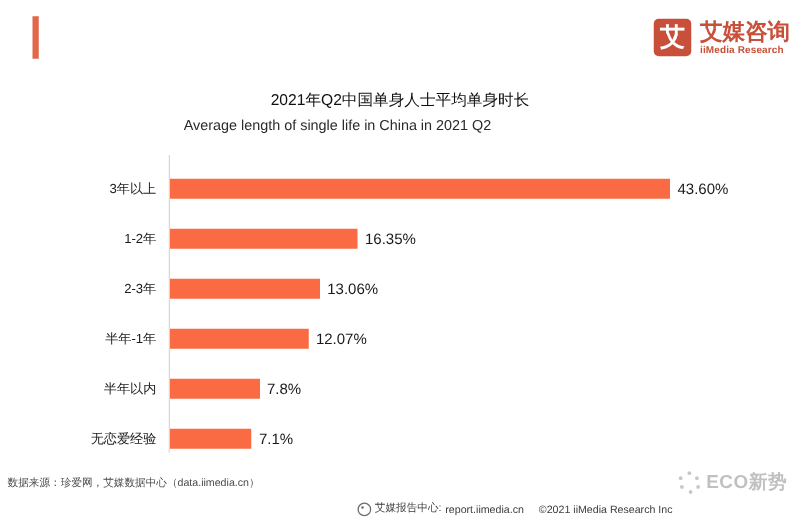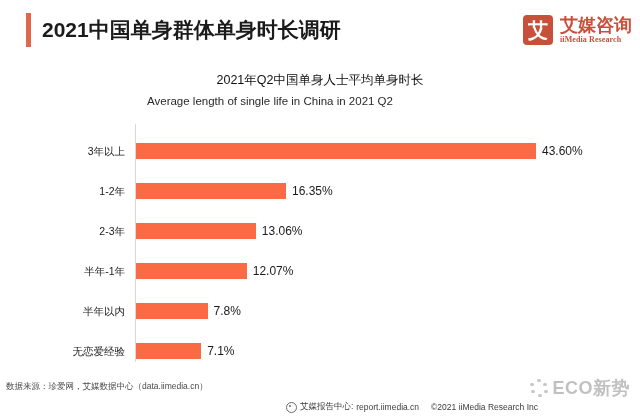--- a/index.html
+++ b/index.html
@@ -64,21 +64,20 @@
     display: flex;
     align-items: center;
     justify-content: center;
     line-height: 1;
   }
   .brand-text {
     margin-left: 7px;
     display: flex;
     flex-direction: column;
     justify-content: center;
-    font-family: Liberation Serif, serif;
   }
   .brand-cn {
     font-size: 18px;
     font-weight: bold;
     color: #c8503a;
     line-height: 19px;
     white-space: nowrap;
   }
   .brand-en {
     font-size: 8px;
@@ -193,21 +192,21 @@
     border-radius: 50%;
     background: #9a9a9a;
   }
   .eco-dots i:nth-child(1) { left: 7px;  top: 0px; }
   .eco-dots i:nth-child(2) { left: 13px; top: 4px; }
   .eco-dots i:nth-child(3) { left: 14px; top: 11px; }
   .eco-dots i:nth-child(4) { left: 8px;  top: 15px; }
   .eco-dots i:nth-child(5) { left: 1px;  top: 11px; }
   .eco-dots i:nth-child(6) { left: 0px;  top: 4px; }
   .eco-text {
-    font-size: 18px;
+    font-size: 15px;
     font-weight: bold;
     color: #8e8e8e;
     letter-spacing: 0.5px;
     white-space: nowrap;
   }
   .footer-bar {
     position: absolute;
     left: 0;
     top: 398px;
     width: 560px;
@@ -245,21 +244,20 @@
     white-space: nowrap;
   }
   .footer-url { margin-left: 3px; }
   .footer-copy { margin-left: 12px; }
 </style>
 </head>
 <body>
 
 <div class="header">
   <div class="header-accent"></div>
-  <div class="header-title">2021中国单身群体单身时长调研</div>
 
   <div class="brand">
     <div class="brand-mark">艾</div>
     <div class="brand-text">
       <div class="brand-cn">艾媒咨询</div>
       <div class="brand-en">iiMedia Research</div>
     </div>
   </div>
 </div>
 

